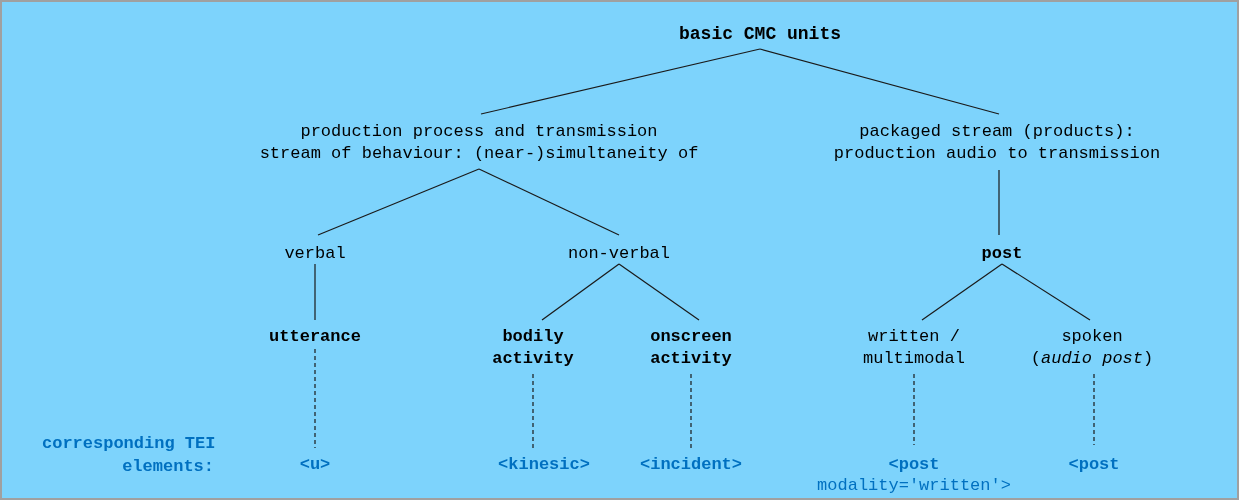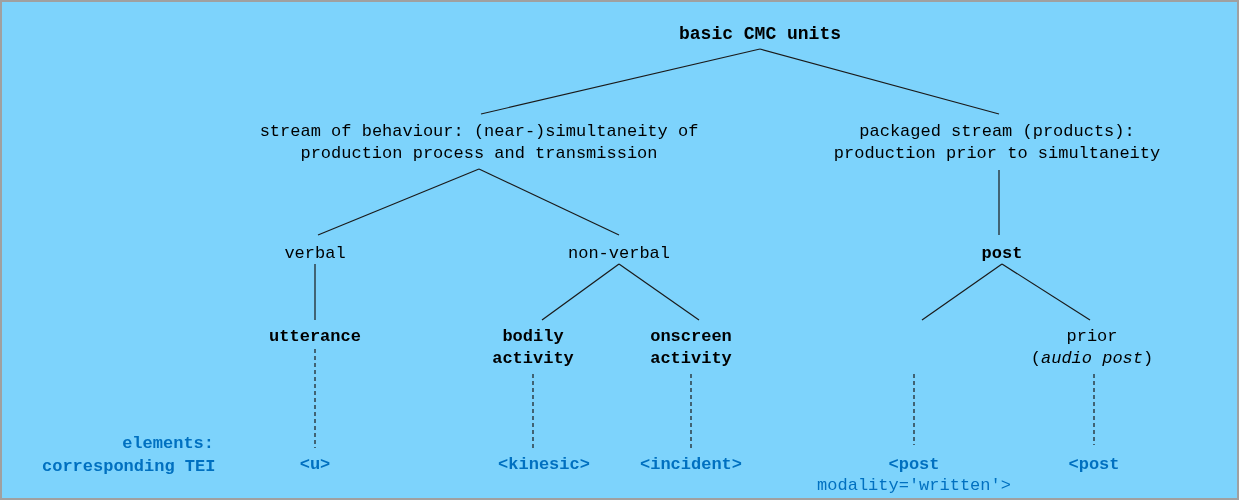--- a/index.html
+++ b/index.html
@@ -57,54 +57,58 @@
     <line class="dashed" x1="313" y1="347" x2="313" y2="446" stroke="#1a1a1a"></line>
     <line class="dashed" x1="531" y1="372" x2="531" y2="446" stroke="#1a1a1a"></line>
     <line class="dashed" x1="689" y1="372" x2="689" y2="446" stroke="#1a1a1a"></line>
     <line class="dashed" x1="912" y1="372" x2="912" y2="443" stroke="#1a1a1a"></line>
     <line class="dashed" x1="1092" y1="372" x2="1092" y2="443" stroke="#1a1a1a"></line>
   </svg>
 
   <div class="node title" style="left:758px;top:21px;">basic CMC units</div>
 
   <div class="node" style="left:477px;top:119px;">
+    <div>production process and transmission</div>
     <div>stream of behaviour: (near-)simultaneity of</div>
-    <div>production process and transmission</div>
   </div>
 
   <div class="node" style="left:995px;top:119px;">
     <div>packaged stream (products):</div>
-    <div>production prior to simultaneity</div>
+    <div>production audio to transmission</div>
   </div>
 
   <div class="node" style="left:313px;top:241px;">verbal</div>
   <div class="node" style="left:617px;top:241px;">non-verbal</div>
   <div class="node bold" style="left:1000px;top:241px;">post</div>
 
   <div class="node bold" style="left:313px;top:324px;">utterance</div>
 
   <div class="node bold" style="left:531px;top:324px;">
     <div>bodily</div>
     <div>activity</div>
   </div>
 
   <div class="node bold" style="left:689px;top:324px;">
     <div>onscreen</div>
     <div>activity</div>
   </div>
 
+  <div class="node" style="left:912px;top:324px;">
+    <div>written /</div>
+    <div>multimodal</div>
+  </div>
 
   <div class="node" style="left:1090px;top:324px;">
-    <div>prior</div>
+    <div>spoken</div>
     <div><span>(</span><span class="it">audio post</span><span>)</span></div>
   </div>
 
   <div class="caption blue" style="top:430px;">
+    <div>corresponding TEI</div>
     <div>elements:</div>
-    <div>corresponding TEI</div>
   </div>
 
   <div class="node blue" style="left:313px;top:452px;">&lt;u&gt;</div>
   <div class="node blue" style="left:542px;top:452px;">&lt;kinesic&gt;</div>
   <div class="node blue" style="left:689px;top:452px;">&lt;incident&gt;</div>
 
   <div class="node blue" style="left:912px;top:452px;">
     <div>&lt;post</div>
     <div class="tei-attr">modality='written'&gt;</div>
   </div>

